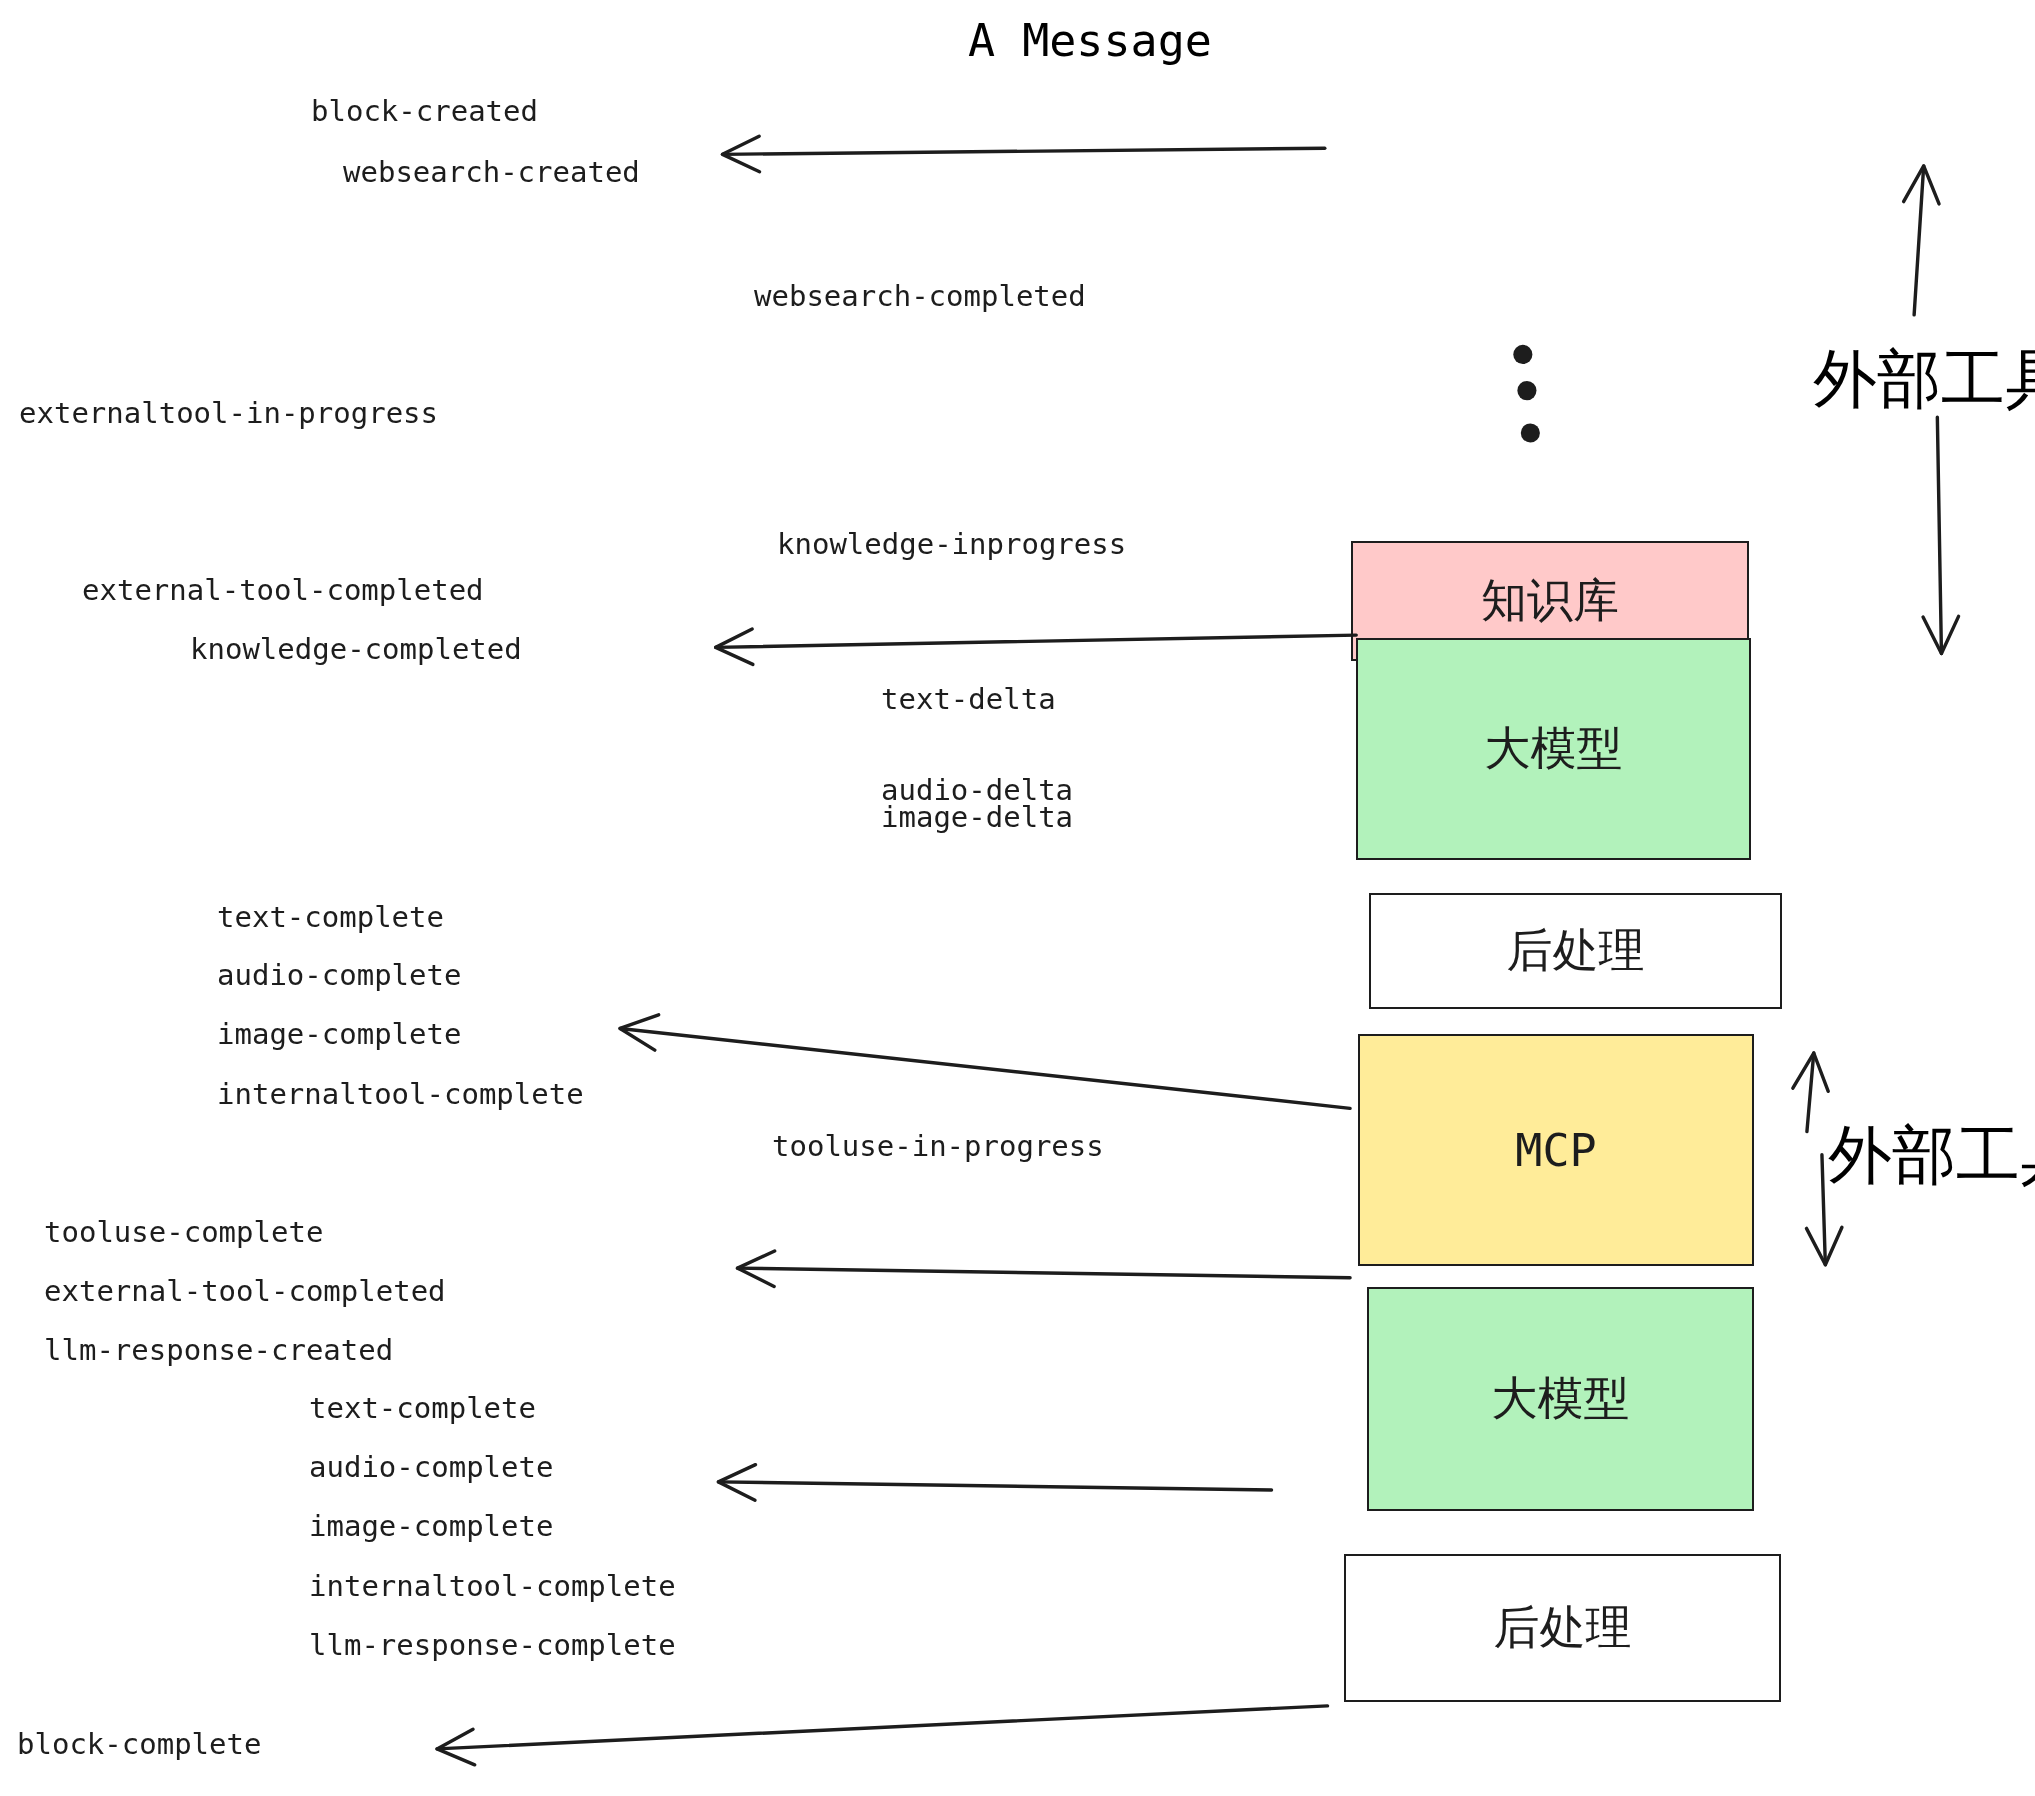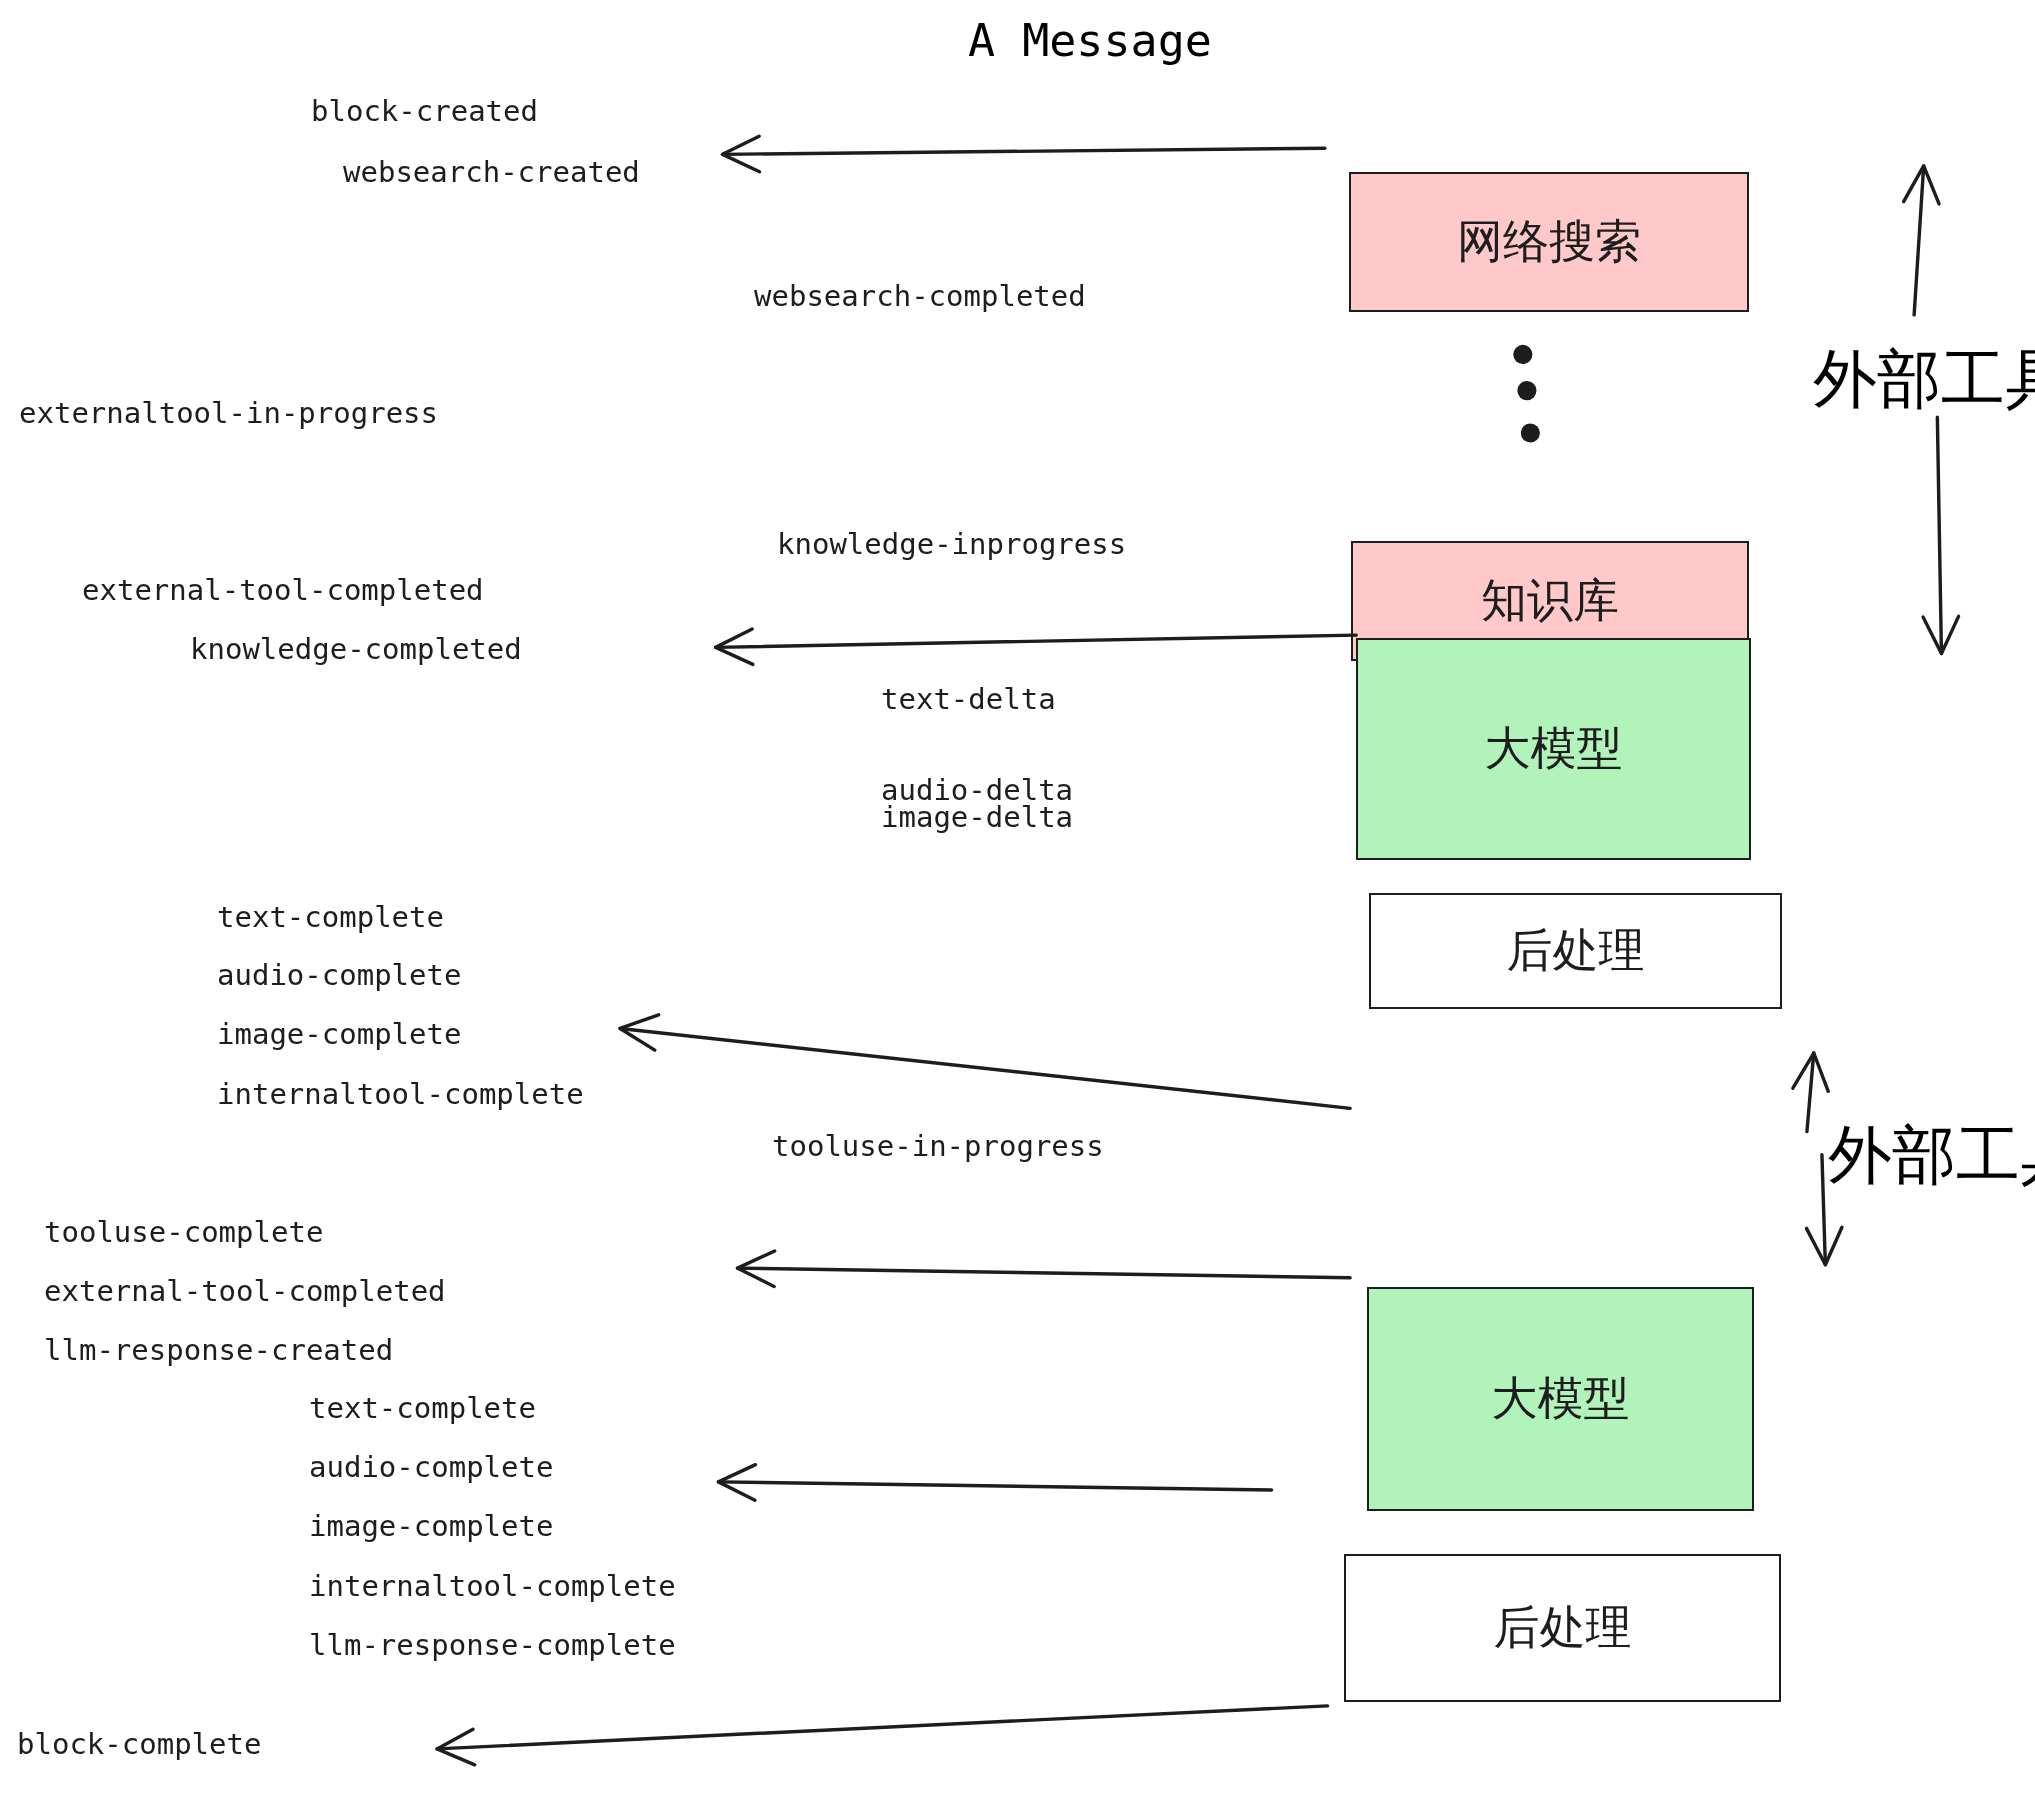--- a/index.html
+++ b/index.html
@@ -87,31 +87,31 @@
   <div class="evt" style="left:44px;top:1217px;">tooluse-complete</div>
   <div class="evt" style="left:44px;top:1276px;">external-tool-completed</div>
   <div class="evt" style="left:44px;top:1335px;">llm-response-created</div>
   <div class="evt" style="left:309px;top:1393px;">text-complete</div>
   <div class="evt" style="left:309px;top:1452px;">audio-complete</div>
   <div class="evt" style="left:309px;top:1511px;">image-complete</div>
   <div class="evt" style="left:309px;top:1571px;">internaltool-complete</div>
   <div class="evt" style="left:309px;top:1630px;">llm-response-complete</div>
   <div class="evt" style="left:17px;top:1729px;">block-complete</div>
 
-  <div class="box" style="left: 1349px; top: 172px; width: 400px; height: 140px; background: rgb(255, 201, 201);">
-    <span class="cn">网络搜索</span>
-  </div>
   <div class="box" style="left: 1351px; top: 507px; width: 398px; height: 120px; background: rgb(255, 201, 201); margin-top: 34px;">
     <span class="cn">知识库</span>
   </div>
   <div class="box" style="left: 1356px; top: 638px; width: 395px; height: 222px; background: rgb(178, 242, 187);">
     <span class="cn">大模型</span>
   </div>
   <div class="box" style="left: 1369px; top: 893px; width: 413px; height: 116px; background: rgb(255, 255, 255);">
     <span class="cn">后处理</span>
+  </div>
+  <div class="box" style="left: 1358px; top: 1034px; width: 396px; height: 232px; background: rgb(255, 236, 153);">
+    <span class="mono">MCP</span>
   </div>
   <div class="box" style="left: 1367px; top: 1287px; width: 387px; height: 224px; background: rgb(178, 242, 187);">
     <span class="cn">大模型</span>
   </div>
   <div class="box" style="left: 1344px; top: 1554px; width: 437px; height: 148px; background: rgb(255, 255, 255);">
     <span class="cn">后处理</span>
   </div>
 
   <div class="cn-note" style="left:1813px;top:336px;">外部工具</div>
   <div class="cn-note" style="left:1828px;top:1112px;">外部工具</div>

